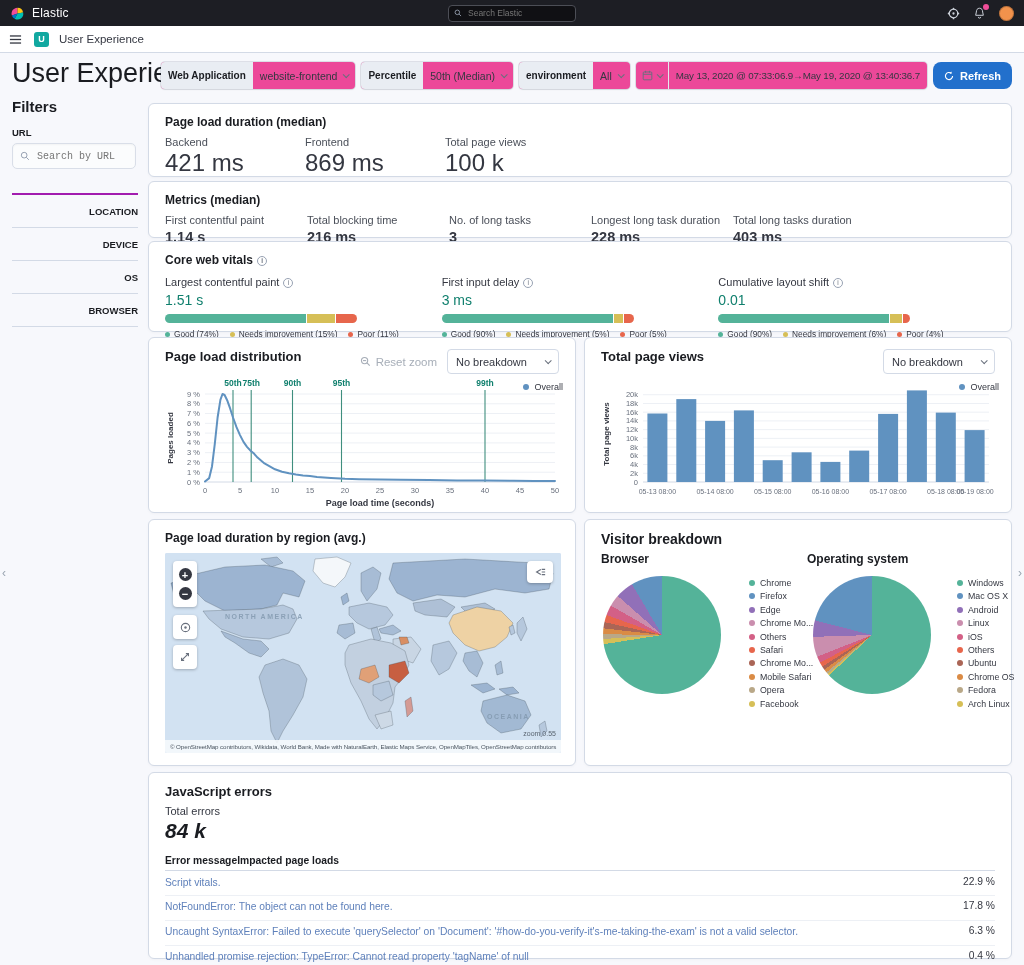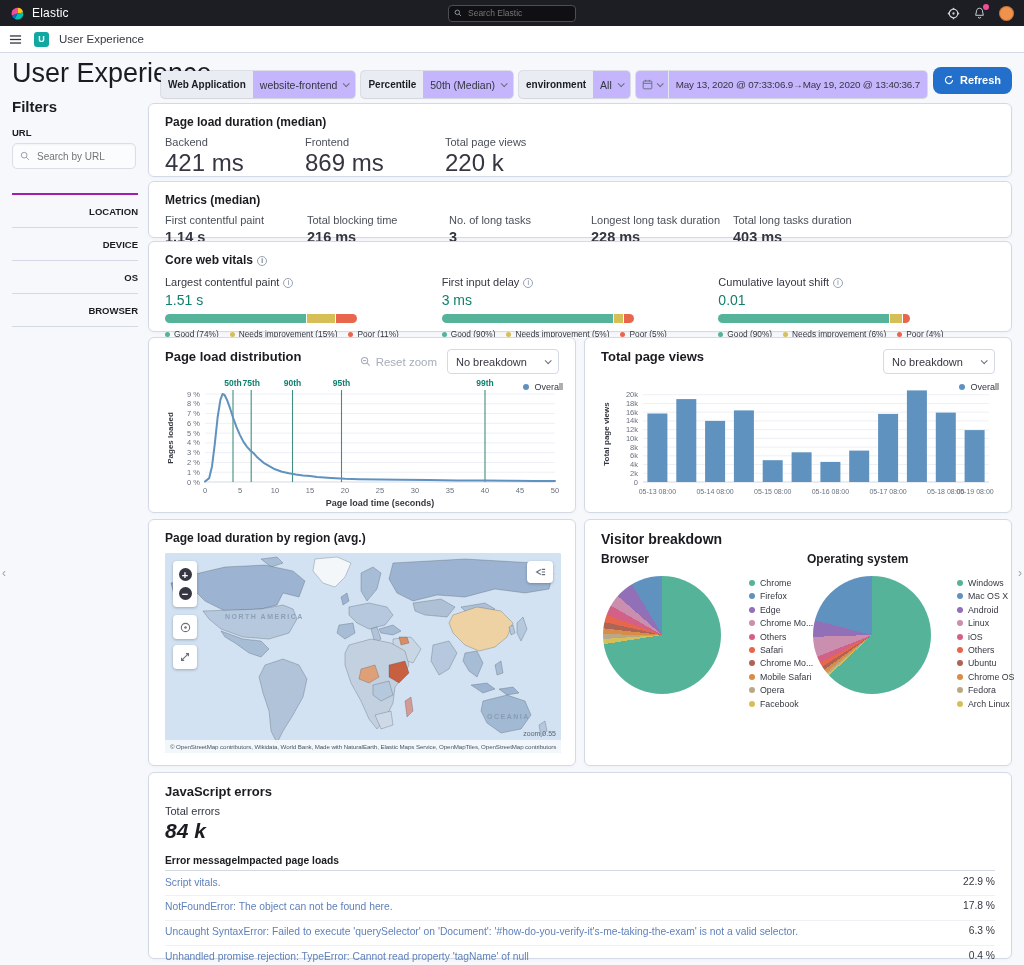--- a/index.html
+++ b/index.html
@@ -31,40 +31,40 @@
   .crumbbar { position:absolute; top:26px; left:0; width:1024px; height:27px; background:#fff;
     border-bottom:1px solid #d3dae6; display:flex; align-items:center; padding:0 9px; z-index:29; }
   .appicon { width:15px; height:15px; border-radius:3px; background:#11a8a0; color:#fff;
     font-size:9px; font-weight:bold; display:flex; align-items:center; justify-content:center;
     margin:0 10px 0 12px; }
   .crumb { font-size:11.5px; color:#343741; }
 
   
   .page-title { position:absolute; left:12px; top:58px; font-size:27px; font-weight:400; color:#1a1c21; }
   .filterbar { position:absolute; right:12px; top:62px; display:flex; gap:6px; align-items:center; }
-  .fgroup { display:flex; align-items:stretch; height:27px; background:#c4b5fd; border-radius:4px;
-    box-shadow:0 0 0 1px rgba(32,46,80,.12), 0 1px 2px rgba(0,0,0,.05); overflow:hidden;margin-top:9px; }
+  .fgroup { display:flex; align-items:stretch; height:27px; background:#ec4899; border-radius:4px;
+    box-shadow:0 0 0 1px rgba(32,46,80,.12), 0 1px 2px rgba(0,0,0,.05); overflow:hidden; }
   .flabel { background:#e9edf3; font-size:10px; font-weight:bold; color:#1a1c21;
     display:flex; align-items:center; padding:0 7px; white-space:nowrap; }
   .fvalue { display:flex; align-items:center; gap:6px; padding:0 7px; font-size:10.5px; white-space:nowrap; }
   .chev { display:inline-block; width:5px; height:5px; border-right:1.3px solid #69707d;
     border-bottom:1.3px solid #69707d; transform:rotate(45deg) translateY(-1px); }
   .datebox .dicon { display:flex; align-items:center; gap:4px; padding:0 6px; border-right:1px solid #e3e8ef; }
   .datebox .dtext { display:flex; align-items:center; gap:0; padding:0 7px; font-size:9.8px; letter-spacing:-.15px; white-space:nowrap; }
   .arrow-sep { color:#343741; }
   .refresh-btn { height:27px; background:#2270cc; color:#fff; border:none; border-radius:8px;
     font-size:11px; font-weight:bold; display:flex; align-items:center; gap:6px; padding:0 11px;
     font-family:inherit; cursor:pointer; }
 
   
   .sidebar { position:absolute; left:12px; top:98px; width:126px; }
   .sidebar h2 { font-size:15px; font-weight:bold; margin:0 0 12px; color:#1a1c21; }
   .flabel-sm { font-size:9.5px; font-weight:bold; margin-bottom:5px; color:#1a1c21; }
   .url-search { width:124px; height:26px; border:1px solid #d9dee8; border-radius:5px; background:#fbfcfd;
-    display:flex; align-items:center; gap:5px; padding:0 7px; box-shadow:inset 0 1px 2px rgba(0,0,0,.04); }
+    display:flex; align-items:center; gap:5px; padding:0 7px; box-shadow:inset 0 1px 2px rgba(0,0,0,.04);font-family:Liberation Mono, monospace; }
   .url-search input { border:none; outline:none; background:transparent; width:100%;
     font-size:10px; color:#69707d; font-family:inherit; }
   .side-sections { margin-top:24px; border-top:2px solid #a21caf;text-align:right; }
   .side-sec { padding:11px 0 10px; border-bottom:1px solid #d3dae6; font-size:9.5px; font-weight:bold; color:#1a1c21; }
 
   
   .panel { position:absolute; background:#fff; border:1px solid #d3dae6; border-radius:6px;
     box-shadow:0 1px 3px rgba(0,0,0,.03); padding:11px 16px; }
   .ptitle { font-size:12px; font-weight:bold; color:#1a1c21; }
   .ptitle-lg { font-size:14px; font-weight:bold; color:#1a1c21; }
@@ -273,21 +273,21 @@
       <div class="stat-lg">
         <div class="slabel">Backend</div>
         <div class="svalue">421 ms</div>
       </div>
       <div class="stat-lg">
         <div class="slabel">Frontend</div>
         <div class="svalue">869 ms</div>
       </div>
       <div class="stat-lg">
         <div class="slabel">Total page views</div>
-        <div class="svalue">220 k</div>
+        <div class="svalue">100 k</div>
       </div>
     </div>
   </div>
 
   <div class="panel" id="panel-metrics">
     <div class="ptitle">Metrics (median)</div>
     <div class="stats-row" id="metrics-stats">
         <div class="stat-sm">
           <div class="slabel">First contentful paint</div>
           <div class="svalue">1.14 s</div>

